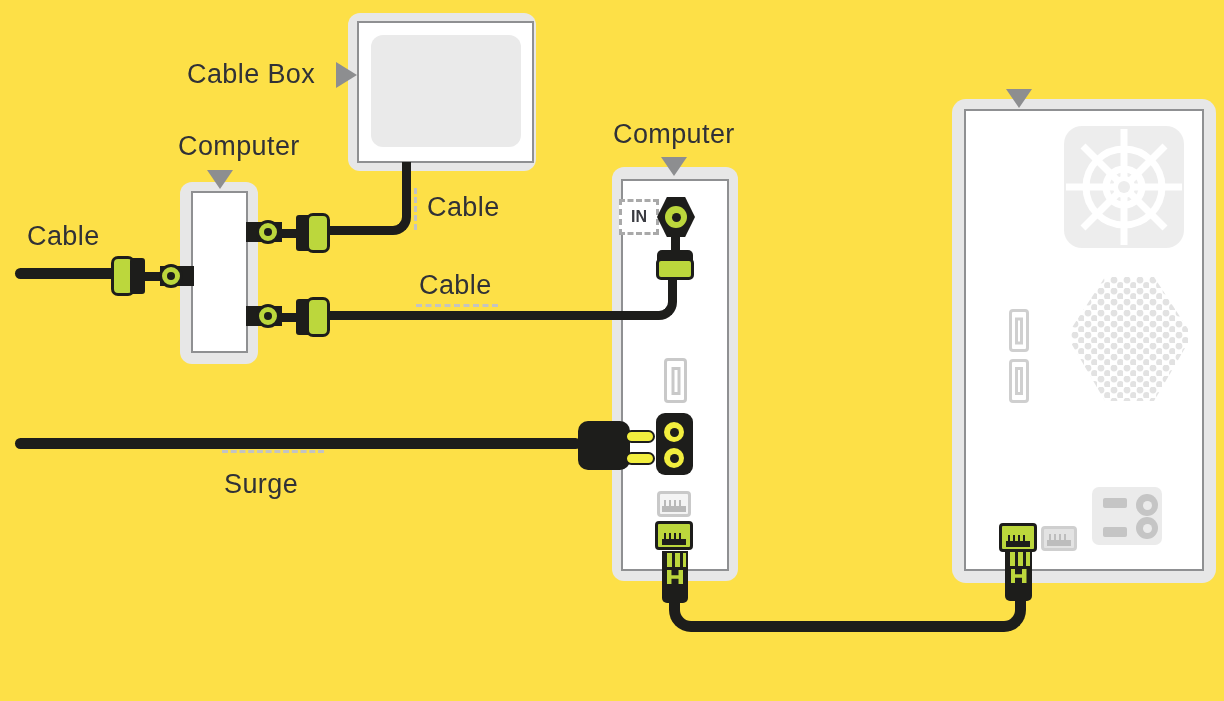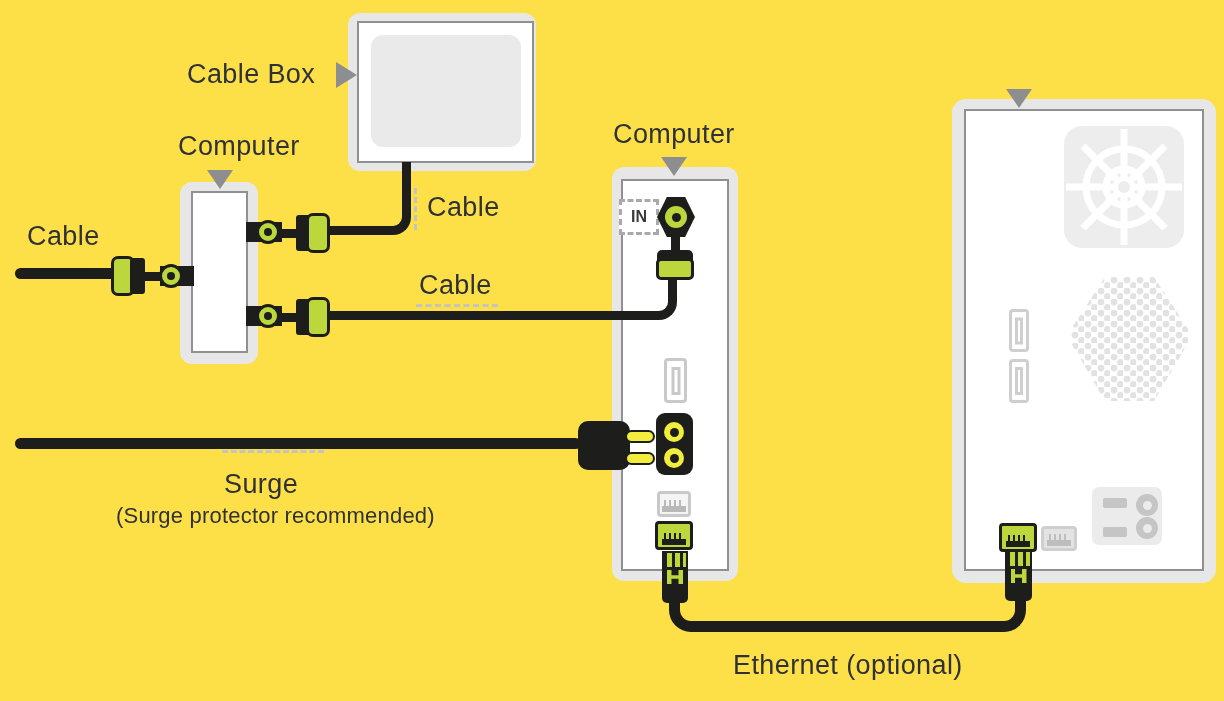--- a/index.html
+++ b/index.html
@@ -168,40 +168,38 @@
       </span>
   </div>
 
   <div class="cable-h" style="left:15px;top:438px;width:566px;height:11px;"></div>
   <div class="pw-plug" style="left:578px;top:421px;width:52px;height:49px;">
     <span class="prong" style="left:47px;top:9px;"></span>
     <span class="prong" style="left:47px;top:31px;"></span>
   </div>
   <div class="dash-h" style="left:222px;top:450px;width:102px;"></div>
   <div class="lbl" style="left:224px;top:469px;">Surge</div>
-  <div class="lbl-small" style="left:116px;top:503px;">(Surge protector recommended)</div>
 
   <div class="rj gray" style="left:657px;top:491px;width:34px;height:26px;">
     <span class="teeth"></span>
       <span class="bar"></span>
   </div>
   <div class="rj" style="left:655px;top:521px;width:38px;height:29px;">
     <span class="teeth"></span>
       <span class="bar"></span>
   </div>
 
   <div class="rj-plug" style="left:662px;top:551px;width:26px;height:52px;">
     <span class="pins"></span>
     <span class="body" style="height:36px;">
         <span class="latch"></span>
       </span>
   </div>
 
   <div class="eth-L" style="left:669px;top:588px;width:357px;height:44px;"></div>
-  <div class="lbl" style="left:733px;top:650px;">Ethernet (optional)</div>
 
   <div class="arrow-down" style="left:1006px;top:89px;"></div>
   <div class="glow" style="left:952px;top:99px;width:264px;height:484px;border-radius:14px;"></div>
   <div class="box" style="left:964px;top:109px;width:240px;height:462px;"></div>
 
   <svg class="vent" style="left:1063px;top:125px;" width="122" height="124" viewBox="0 0 122 124">
     <rect x="1" y="1" width="120" height="122" rx="18" fill="#ededed"></rect>
     <g stroke="#ffffff" stroke-width="7" fill="none">
       <circle cx="61" cy="62" r="18"></circle>
       <circle cx="61" cy="62" r="38"></circle>

